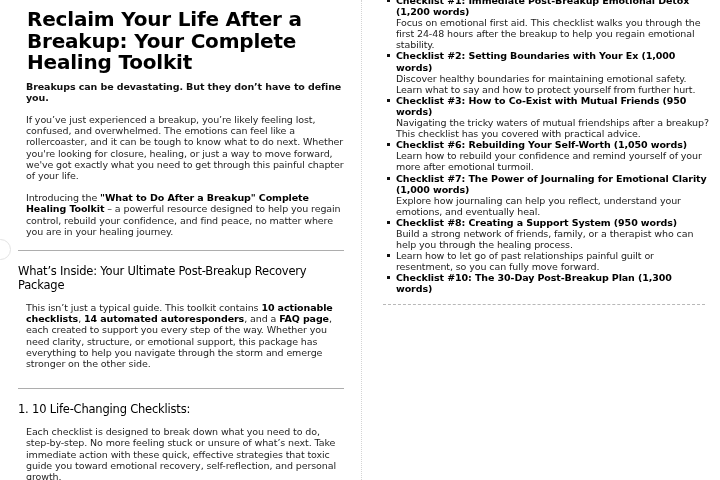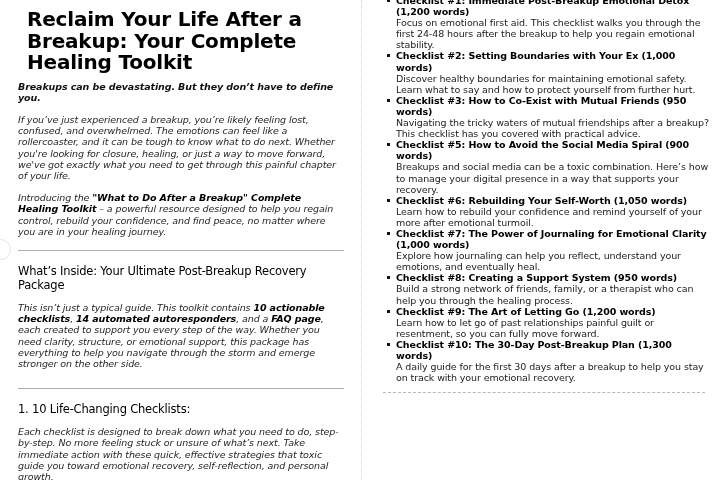--- a/index.html
+++ b/index.html
@@ -18,21 +18,21 @@
   
   .col-left {
     position: absolute; left: 18px; top: 8px; width: 326px;
     font-size: 9.5px; line-height: 11.2px; letter-spacing: -0.1px;
   }
   .col-left h1 {
     font-size: 20px; line-height: 21.5px; letter-spacing: -0.2px;
     color: #000; font-weight: bold;
     margin: 1px 0 0 9px;
   }
-  .col-left p { margin: 11px 0 0 0; font-style: italic; }
+  .col-left p { margin: 11px 0 0 8px; }
   .col-left p.lead { font-weight: bold; color: #111; margin-top: 7px; }
   .col-left p b { color: #000; }
   .rule {
     border: none; border-top: 1px solid #adadad;
     height: 0; margin: 13px 0 0 0;
   }
   .rule.second { margin-top: 19px; }
   .col-left h2 {
     font-size: 11.5px; line-height: 14px; letter-spacing: -0.2px;
     color: #000; font-weight: normal;
@@ -111,25 +111,20 @@
           <span class="item-desc">Discover healthy boundaries for maintaining emotional safety. Learn what to say and how to protect yourself from further hurt.</span>
         </li>
 
         <li class="checklist-item">
           <span class="bullet-dot"></span>
           <span class="item-title">Checklist #3: How to Co-Exist with Mutual Friends (950 words)</span>
           <span class="item-desc">Navigating the tricky waters of mutual friendships after a breakup? This checklist has you covered with practical advice.</span>
         </li>
 
 
-        <li class="checklist-item">
-          <span class="bullet-dot"></span>
-          <span class="item-title">Checklist #5: How to Avoid the Social Media Spiral (900 words)</span>
-          <span class="item-desc">Breakups and social media can be a toxic combination. Here’s how to manage your digital presence in a way that supports your recovery.</span>
-        </li>
 
         <li class="checklist-item">
           <span class="bullet-dot"></span>
           <span class="item-title">Checklist #6: Rebuilding Your Self-Worth (1,050 words)</span>
           <span class="item-desc">Learn how to rebuild your confidence and remind yourself of your more after emotional turmoil.</span>
         </li>
 
         <li class="checklist-item">
           <span class="bullet-dot"></span>
           <span class="item-title">Checklist #7: The Power of Journaling for Emotional Clarity (1,000 words)</span>
@@ -137,28 +132,26 @@
         </li>
 
         <li class="checklist-item">
           <span class="bullet-dot"></span>
           <span class="item-title">Checklist #8: Creating a Support System (950 words)</span>
           <span class="item-desc">Build a strong network of friends, family, or a therapist who can help you through the healing process.</span>
         </li>
 
         <li class="checklist-item">
           <span class="bullet-dot"></span>
-          <span class="item-title">Checklist #9: The Art of Letting Go (1,200 words)</span>
           <span class="item-desc">Learn how to let go of past relationships painful guilt or resentment, so you can fully move forward.</span>
         </li>
 
         <li class="checklist-item">
           <span class="bullet-dot"></span>
           <span class="item-title">Checklist #10: The 30-Day Post-Breakup Plan (1,300 words)</span>
-          <span class="item-desc">A daily guide for the first 30 days after a breakup to help you stay on track with your emotional recovery.</span>
         </li>
       </ul>
     <div class="dashed-rule"></div>
   </div>
 
   <div class="edge-circle"></div>
 
 </div>
 
 </body></html>

